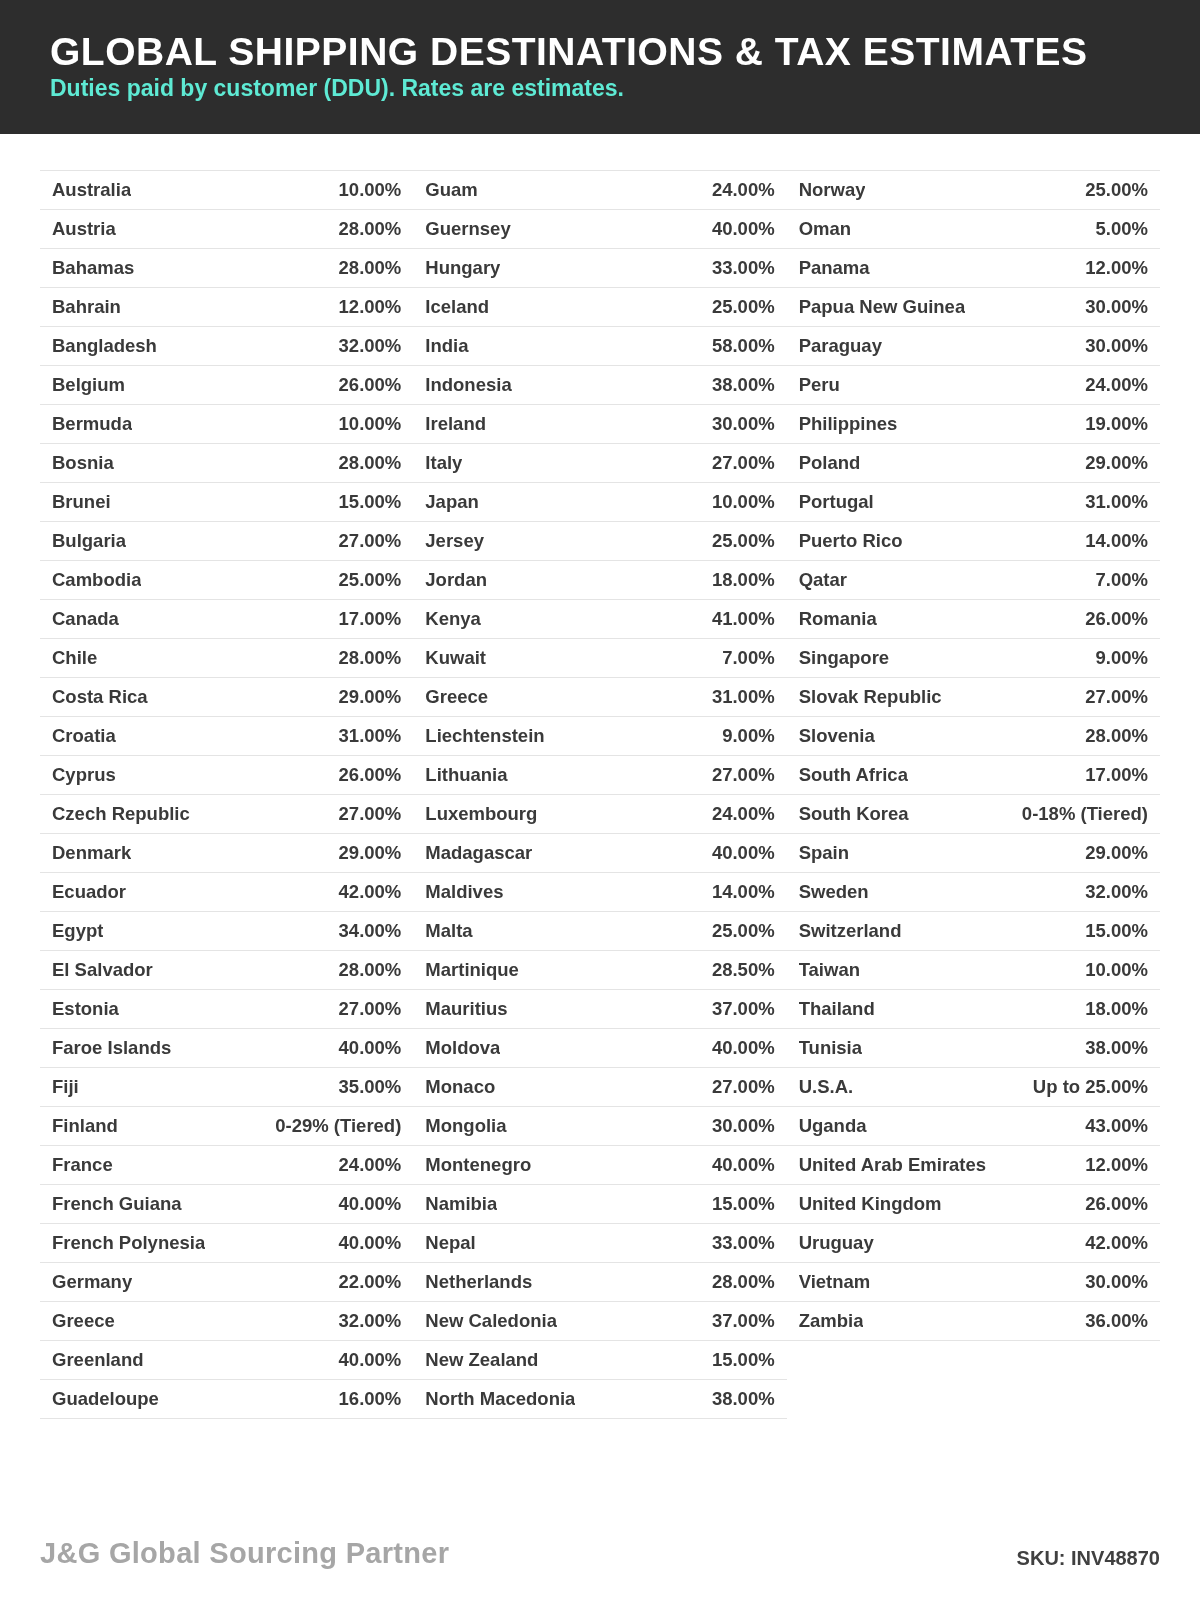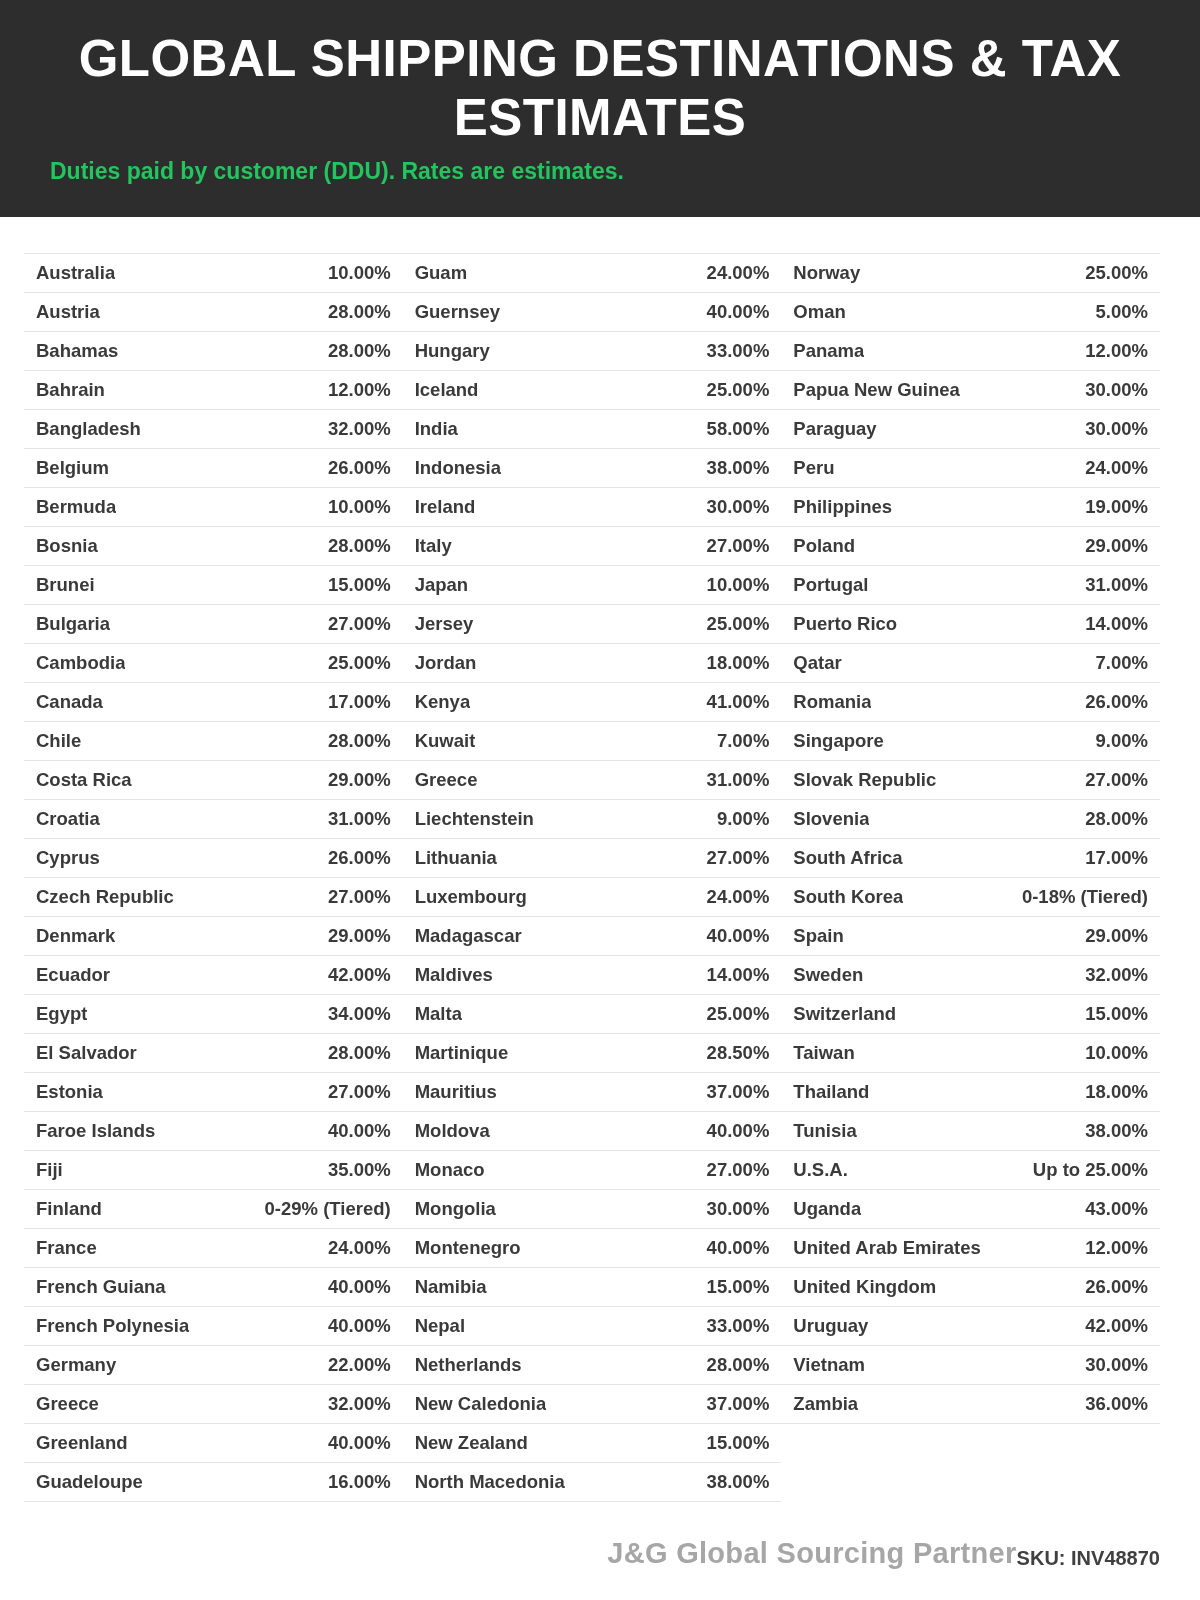--- a/index.html
+++ b/index.html
@@ -15,35 +15,33 @@
     height: 1600px;
     background: #ffffff;
     overflow: hidden;
   }
   .header {
     background: #2d2d2d;
     padding: 30px 50px 32px 50px;
   }
   .header .title {
     color: #ffffff;
-    font-size: 51px;
+    font-size: 39px;
     font-weight: bold;
     letter-spacing: 0.5px;
     line-height: 1.15;
-    text-align: center;
   }
   .header .subtitle {
-    color: #22c55e;
+    color: #5eead4;
     font-size: 23px;
     font-weight: bold;
-    margin-top: 11px;
   }
   .columns {
     display: flex;
-    padding: 36px 40px 0 24px;
+    padding: 36px 40px 0 40px;
     align-items: flex-start;
   }
   .col {
     flex: 1;
     border-top: 1px solid #e4e4e4;
   }
   .row {
     display: flex;
     justify-content: space-between;
     align-items: center;
@@ -63,21 +61,21 @@
     text-align: right;
     white-space: nowrap;
     padding-left: 8px;
   }
   .footer {
     position: absolute;
     left: 40px;
     right: 40px;
     bottom: 30px;
     display: flex;
-    justify-content: flex-end;
+    justify-content: space-between;
     align-items: flex-end;
   }
   .brand {
     color: #a6a6a6;
     font-size: 29px;
     font-weight: bold;
     letter-spacing: 0.3px;
   }
   .sku {
     color: #404040;

